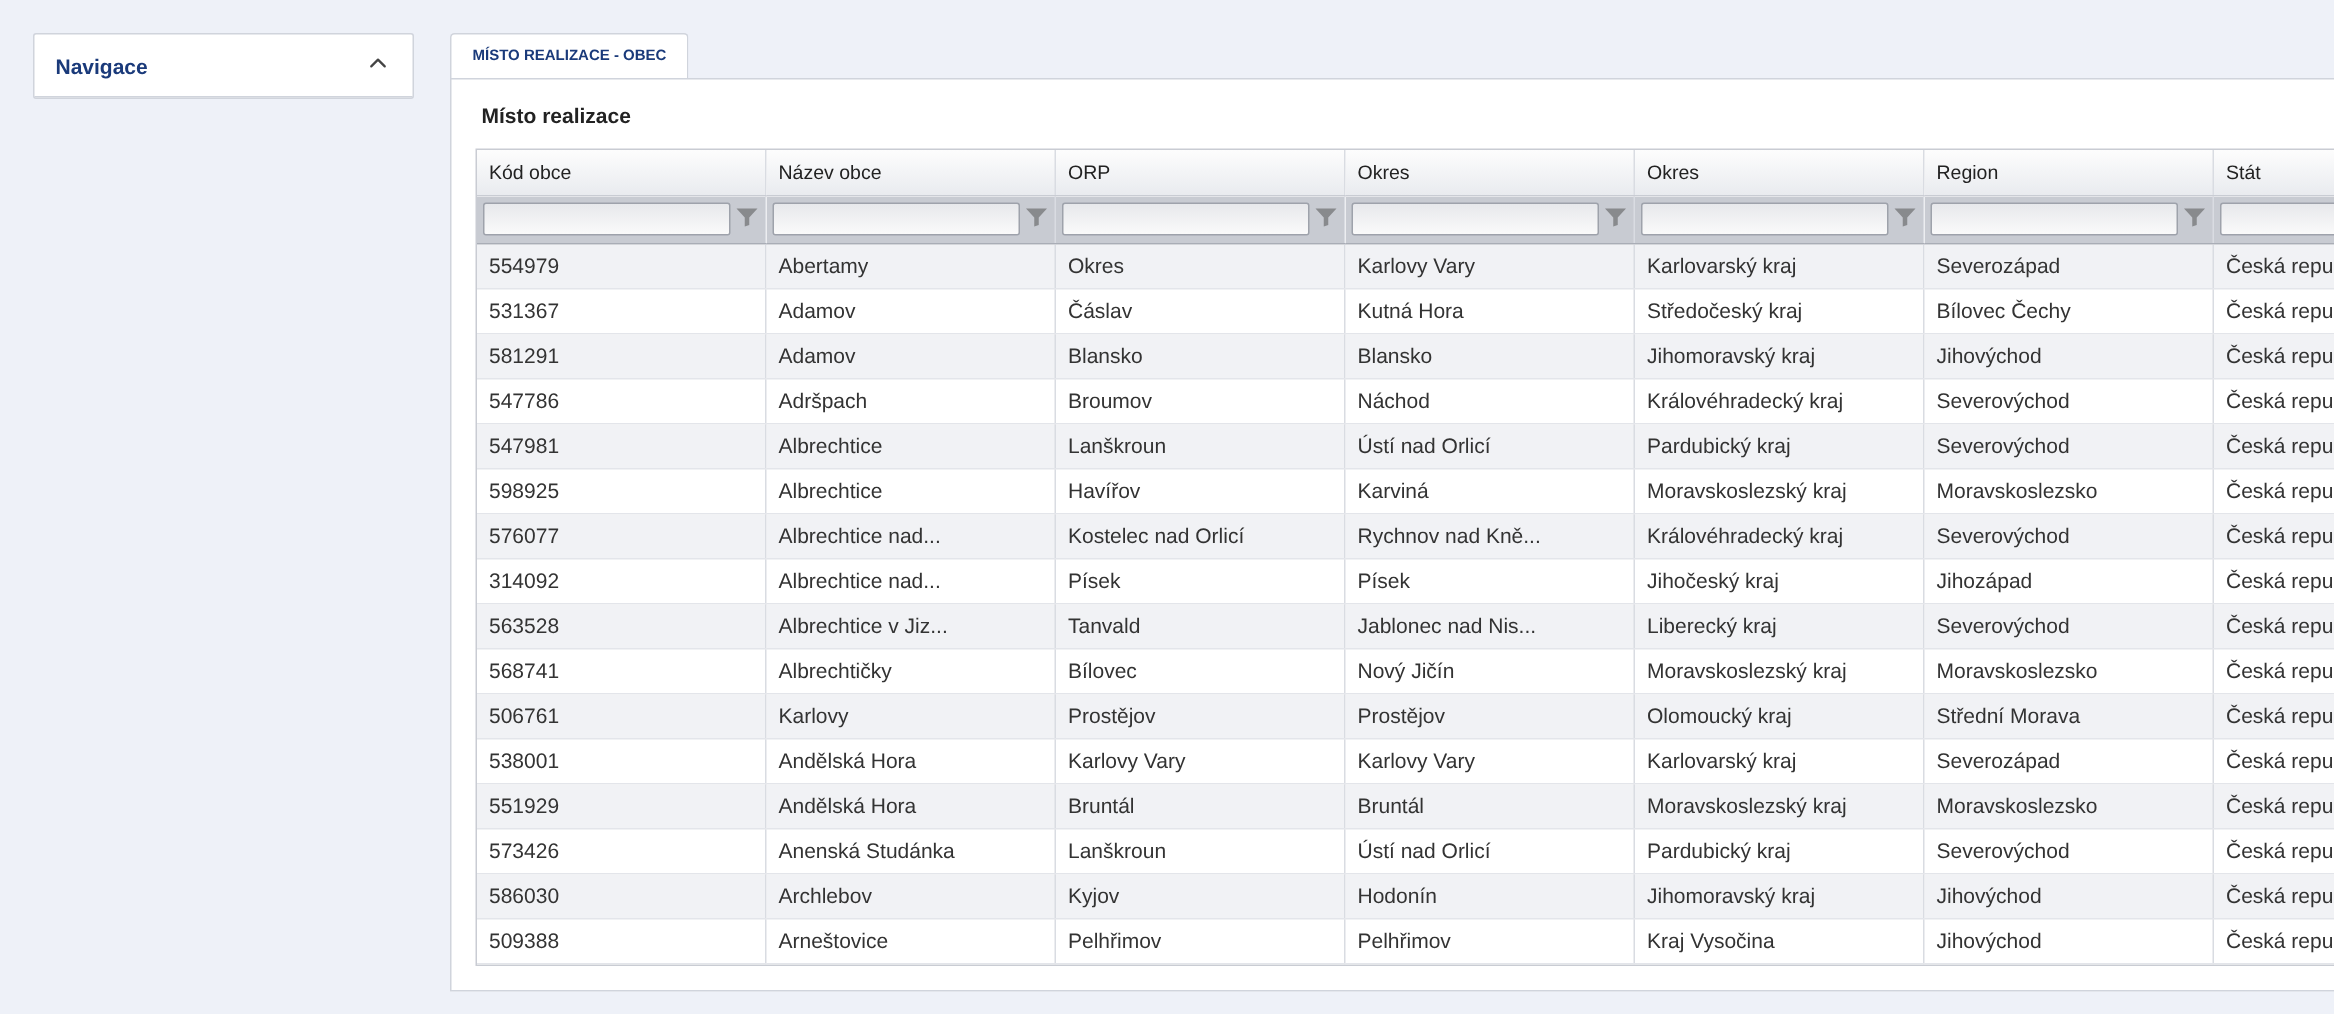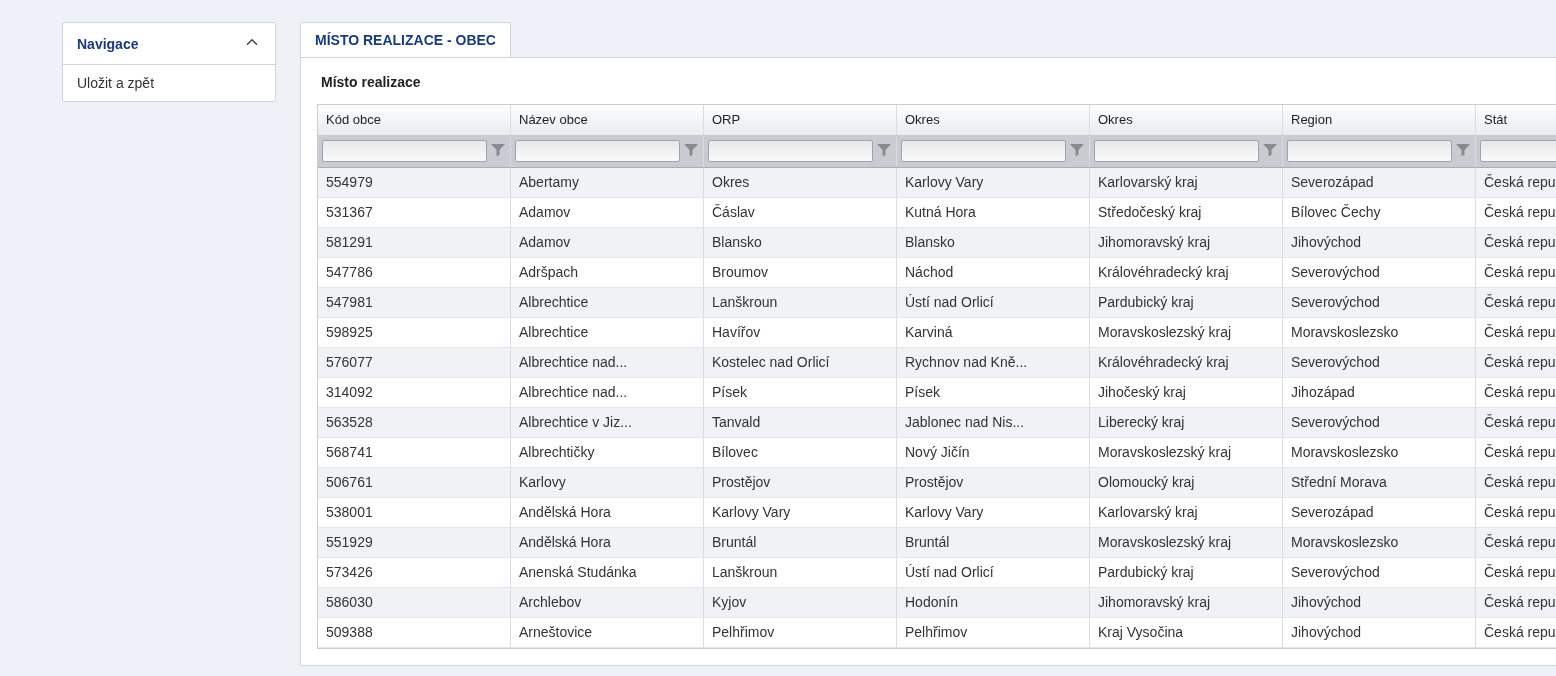--- a/index.html
+++ b/index.html
@@ -16,21 +16,20 @@
     display: flex;
     gap: 24px;
     padding: 22px 0 0 22px;
   }
   
   .sidebar { width: 254px; flex-shrink: 0; }
   .nav-panel {
     background: #fff;
     border: 1px solid #d0d4dc;
     border-radius: 2px;
-    margin-left: 40px;
   }
   .nav-header {
     display: flex;
     justify-content: space-between;
     align-items: center;
     padding: 10px 14px;
     border-bottom: 1px solid #d0d4dc;
     font-weight: bold;
     color: #1a3a7a;
     font-size: 14px;
@@ -49,21 +48,21 @@
   .tab-bar { display: flex; }
   .tab {
     background: #fff;
     border: 1px solid #d0d4dc;
     border-bottom: none;
     border-top-left-radius: 3px;
     border-top-right-radius: 3px;
     padding: 9px 14px;
     font-weight: bold;
     color: #1a3a7a;
-    font-size: 14px;
+    font-size: 10px;
   }
   .content-panel {
     background: #fff;
     border: 1px solid #d0d4dc;
     padding: 16px;
   }
   .section-title {
     font-weight: bold;
     font-size: 14px;
     color: #222;
@@ -155,21 +154,20 @@
   <div class="sidebar">
     <div class="nav-panel">
       <div class="nav-header">
         <span>Navigace</span>
         <span>
           <svg viewBox="0 0 24 24">
               <path d="M6 15l6-6 6 6" stroke="#444" stroke-width="2" fill="none" stroke-linecap="round" stroke-linejoin="round"></path>
             </svg>
         </span>
       </div>
-      <div class="nav-item">Uložit a zpět</div>
     </div>
   </div>
 
   <div class="main">
     <div class="tab-bar">
       <div class="tab">MÍSTO REALIZACE - OBEC</div>
     </div>
     <div class="content-panel">
       <div class="section-title">Místo realizace</div>
 

